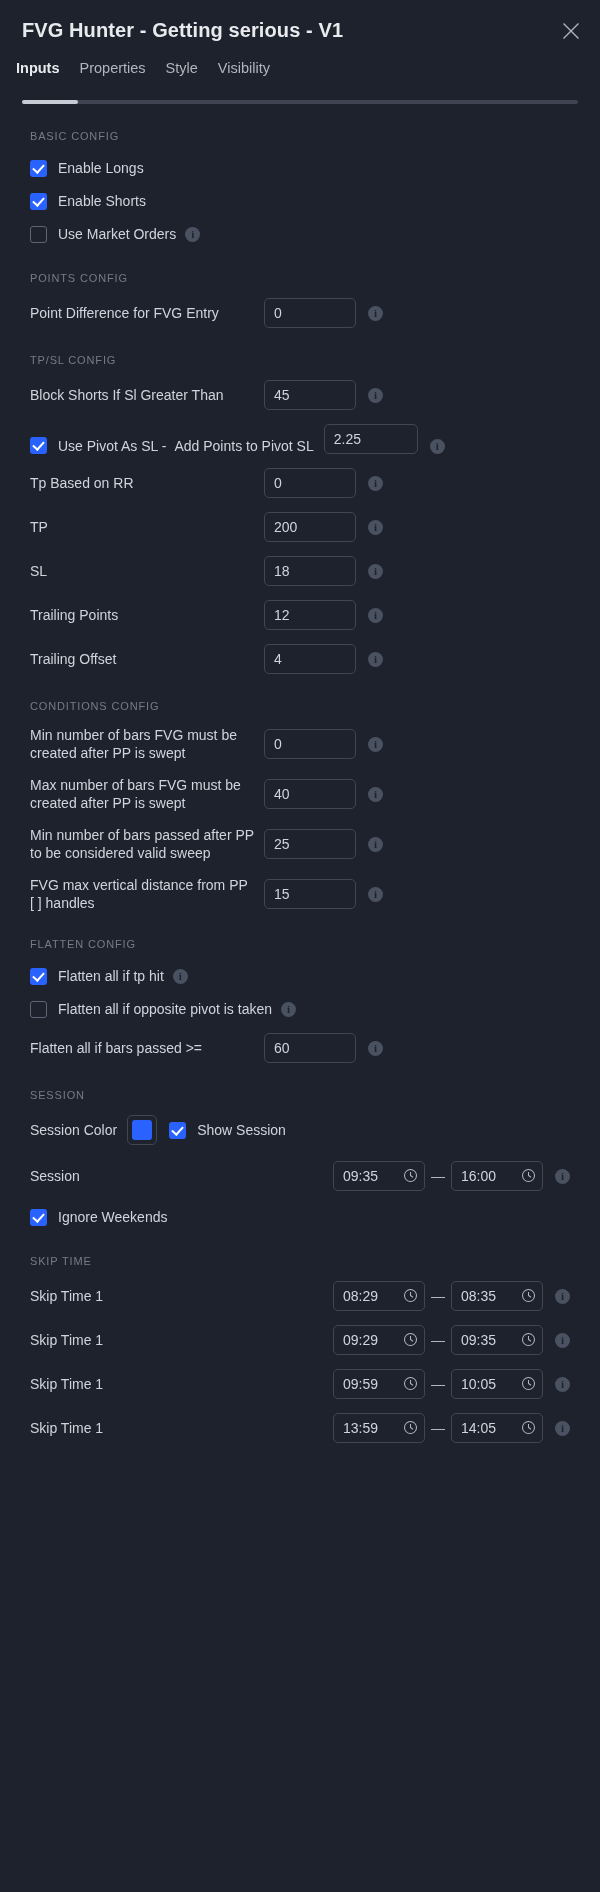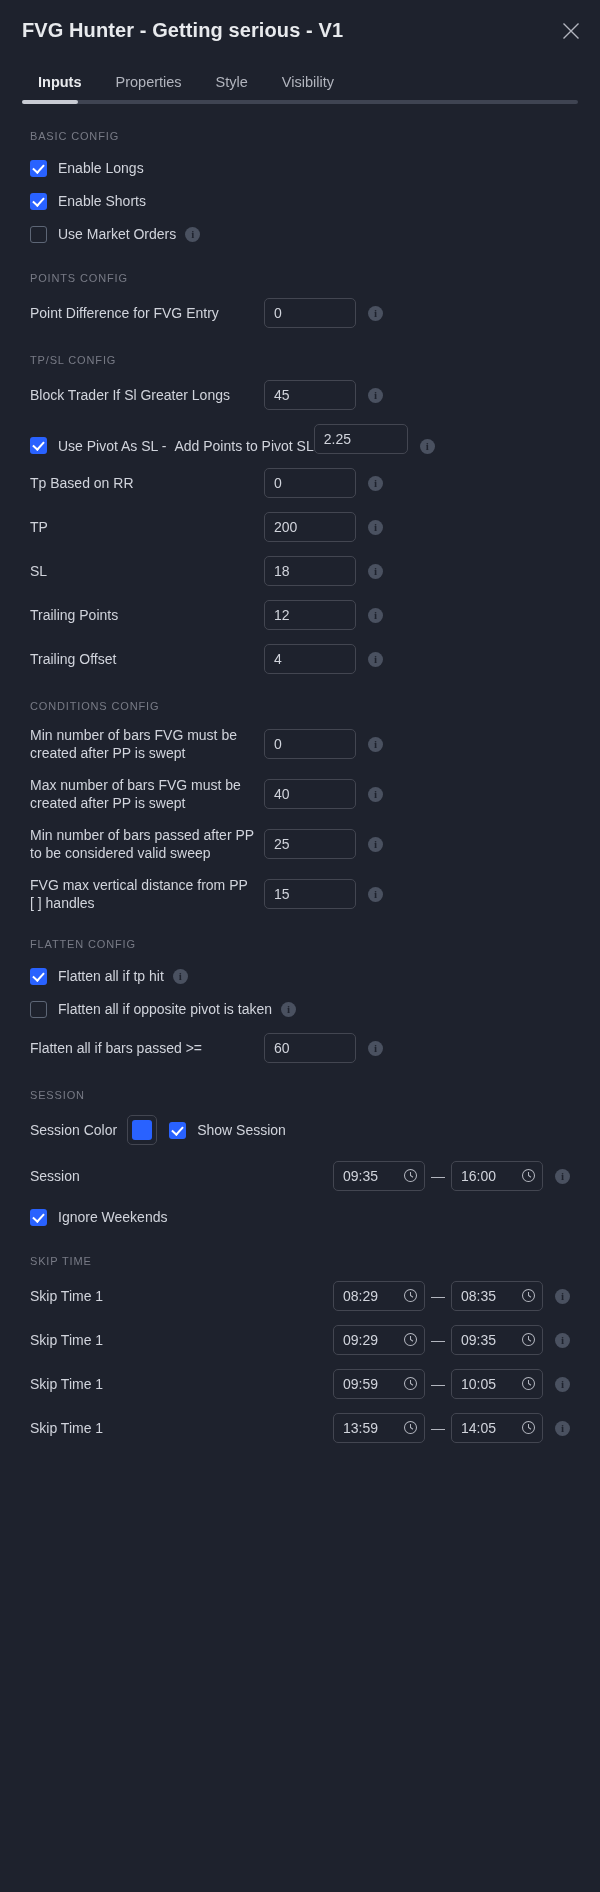--- a/index.html
+++ b/index.html
@@ -41,23 +41,23 @@
     display: flex;
     align-items: center;
     justify-content: center;
     cursor: pointer;
   }
   .close-btn svg { display: block; }
 
   
   .tabs {
     display: flex;
-    align-items: flex-end;
-    gap: 34px;
-    padding: 0 38px;
+    align-items: flex-start;
+    gap: 20px;
+    padding: 0 16px;
     height: 32px;
   }
   .tab {
     font-size: 14.5px;
     color: #b2b5be;
     cursor: pointer;
     padding-bottom: 2px;
     white-space: nowrap;
   }
   .tab.active { color: #e8eaed; font-weight: bold; }
@@ -179,21 +179,21 @@
     top: 7px;
     width: 15px; height: 15px;
     pointer-events: none;
   }
   .dash {
     color: #b2b5be;
     font-size: 14px;
     margin: 0 6px;
   }
   .pivot-row { display: flex; align-items: flex-end; margin-bottom: 14px; }
-  .pivot-label2 { font-size: 14px; color: #d1d4dc; }
+  .pivot-label2 { font-size: 14px; color: #d1d4dc; margin-right: 10px; }
 
   .color-swatch-outer {
     width: 30px; height: 30px;
     border: 1px solid #434651;
     border-radius: 5px;
     display: inline-flex;
     align-items: center;
     justify-content: center;
     margin: 0 12px 0 10px;
     cursor: pointer;
@@ -262,21 +262,21 @@
 
     <div class="row field">
       <span class="label w-left">Point Difference for FVG Entry</span>
       <input class="input num" value="0" style="">
       <span class="info-icon">i</span>
     </div>
 
     <div class="section-title">TP/SL CONFIG</div>
 
     <div class="row field">
-      <span class="label w-left">Block Trader If Sl Greater Longs</span>
+      <span class="label w-left">Block Shorts If Sl Greater Than</span>
       <input class="input num" value="45" style="">
       <span class="info-icon">i</span>
     </div>
 
     <div class="pivot-row">
       <span class="checkbox on"></span>
       <span class="cb-label">Use Pivot As SL -</span>
       <span class="pivot-label2" style="margin-left:8px">Add Points to Pivot SL</span>
       <input class="input num-wide" value="2.25" style="">
       <span class="info-icon">i</span>

